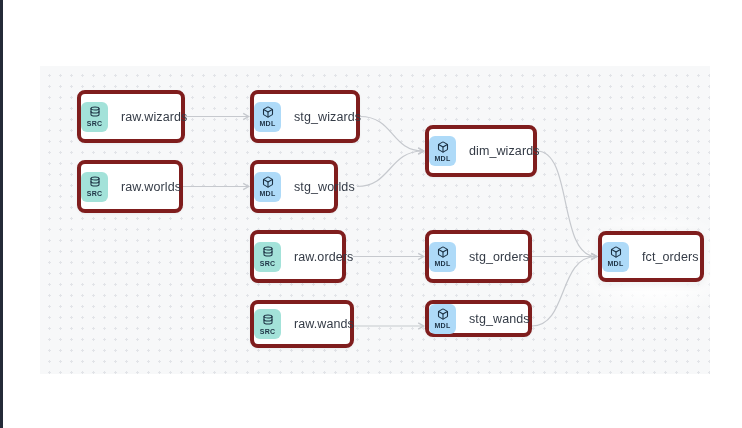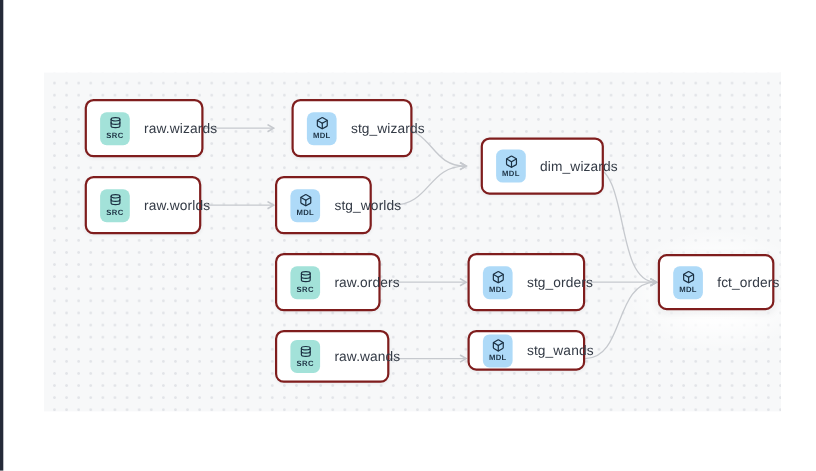--- a/index.html
+++ b/index.html
@@ -25,24 +25,24 @@
     pointer-events: none;
   }
   svg.edges {
     position: absolute; left: 0; top: 0; width: 742px; height: 428px;
     pointer-events: none;
   }
   svg.edges path { stroke: #c6c9ce; stroke-width: 1.2; fill: none; }
   .node {
     position: absolute; box-sizing: border-box;
     background: #ffffff;
-    border: 2px solid #7f1d1d;
+    border: 4px solid #7f1d1d;
     border-radius: 8px;
     display: flex; align-items: center;
-    padding-left: 12px; gap: 13px;
+    gap: 13px;
     box-shadow: 0 1px 3px rgba(20,26,40,0.05);
     cursor: pointer;
   }
   .badge {
     width: 27px; height: 30px; border-radius: 6px;
     display: flex; flex-direction: column; align-items: center; justify-content: center;
     flex: 0 0 auto;
     color: #1d3244;
   }
   .badge-src { background: #a3e2d9; }
@@ -90,21 +90,21 @@
           <ellipse cx="12" cy="5" rx="8" ry="3"></ellipse>
           <path d="M4 5v6c0 1.7 3.6 3 8 3s8-1.3 8-3V5"></path>
           <path d="M4 11v6c0 1.7 3.6 3 8 3s8-1.3 8-3v-6"></path>
         </svg>
       </span>
     <span class="badge-label">SRC</span>
   </span>
   <span class="node-label">raw.wizards</span>
 </div>
 
-<div class="node" style="left:265px;top:90px;width:110px;height:53px">
+<div class="node" style="left:250px;top:90px;width:110px;height:53px">
   <span class="badge badge-mdl">
     <span class="badge-icon">
         <svg width="12" height="12" viewBox="0 0 24 24" fill="none" stroke="currentColor" stroke-width="2.2" stroke-linecap="round" stroke-linejoin="round">
           <path d="M21 16V8a2 2 0 0 0-1-1.73l-7-4a2 2 0 0 0-2 0l-7 4A2 2 0 0 0 3 8v8a2 2 0 0 0 1 1.73l7 4a2 2 0 0 0 2 0l7-4A2 2 0 0 0 21 16z"></path>
           <polyline points="3.27 6.96 12 12.01 20.73 6.96"></polyline>
           <line x1="12" y1="22.08" x2="12" y2="12"></line>
         </svg>
       </span>
     <span class="badge-label">MDL</span>
   </span>
@@ -132,21 +132,21 @@
           <path d="M21 16V8a2 2 0 0 0-1-1.73l-7-4a2 2 0 0 0-2 0l-7 4A2 2 0 0 0 3 8v8a2 2 0 0 0 1 1.73l7 4a2 2 0 0 0 2 0l7-4A2 2 0 0 0 21 16z"></path>
           <polyline points="3.27 6.96 12 12.01 20.73 6.96"></polyline>
           <line x1="12" y1="22.08" x2="12" y2="12"></line>
         </svg>
       </span>
     <span class="badge-label">MDL</span>
   </span>
   <span class="node-label">stg_worlds</span>
 </div>
 
-<div class="node" style="left:437px;top:125px;width:112px;height:52px">
+<div class="node" style="left:425px;top:125px;width:112px;height:52px">
   <span class="badge badge-mdl">
     <span class="badge-icon">
         <svg width="12" height="12" viewBox="0 0 24 24" fill="none" stroke="currentColor" stroke-width="2.2" stroke-linecap="round" stroke-linejoin="round">
           <path d="M21 16V8a2 2 0 0 0-1-1.73l-7-4a2 2 0 0 0-2 0l-7 4A2 2 0 0 0 3 8v8a2 2 0 0 0 1 1.73l7 4a2 2 0 0 0 2 0l7-4A2 2 0 0 0 21 16z"></path>
           <polyline points="3.27 6.96 12 12.01 20.73 6.96"></polyline>
           <line x1="12" y1="22.08" x2="12" y2="12"></line>
         </svg>
       </span>
     <span class="badge-label">MDL</span>
   </span>

